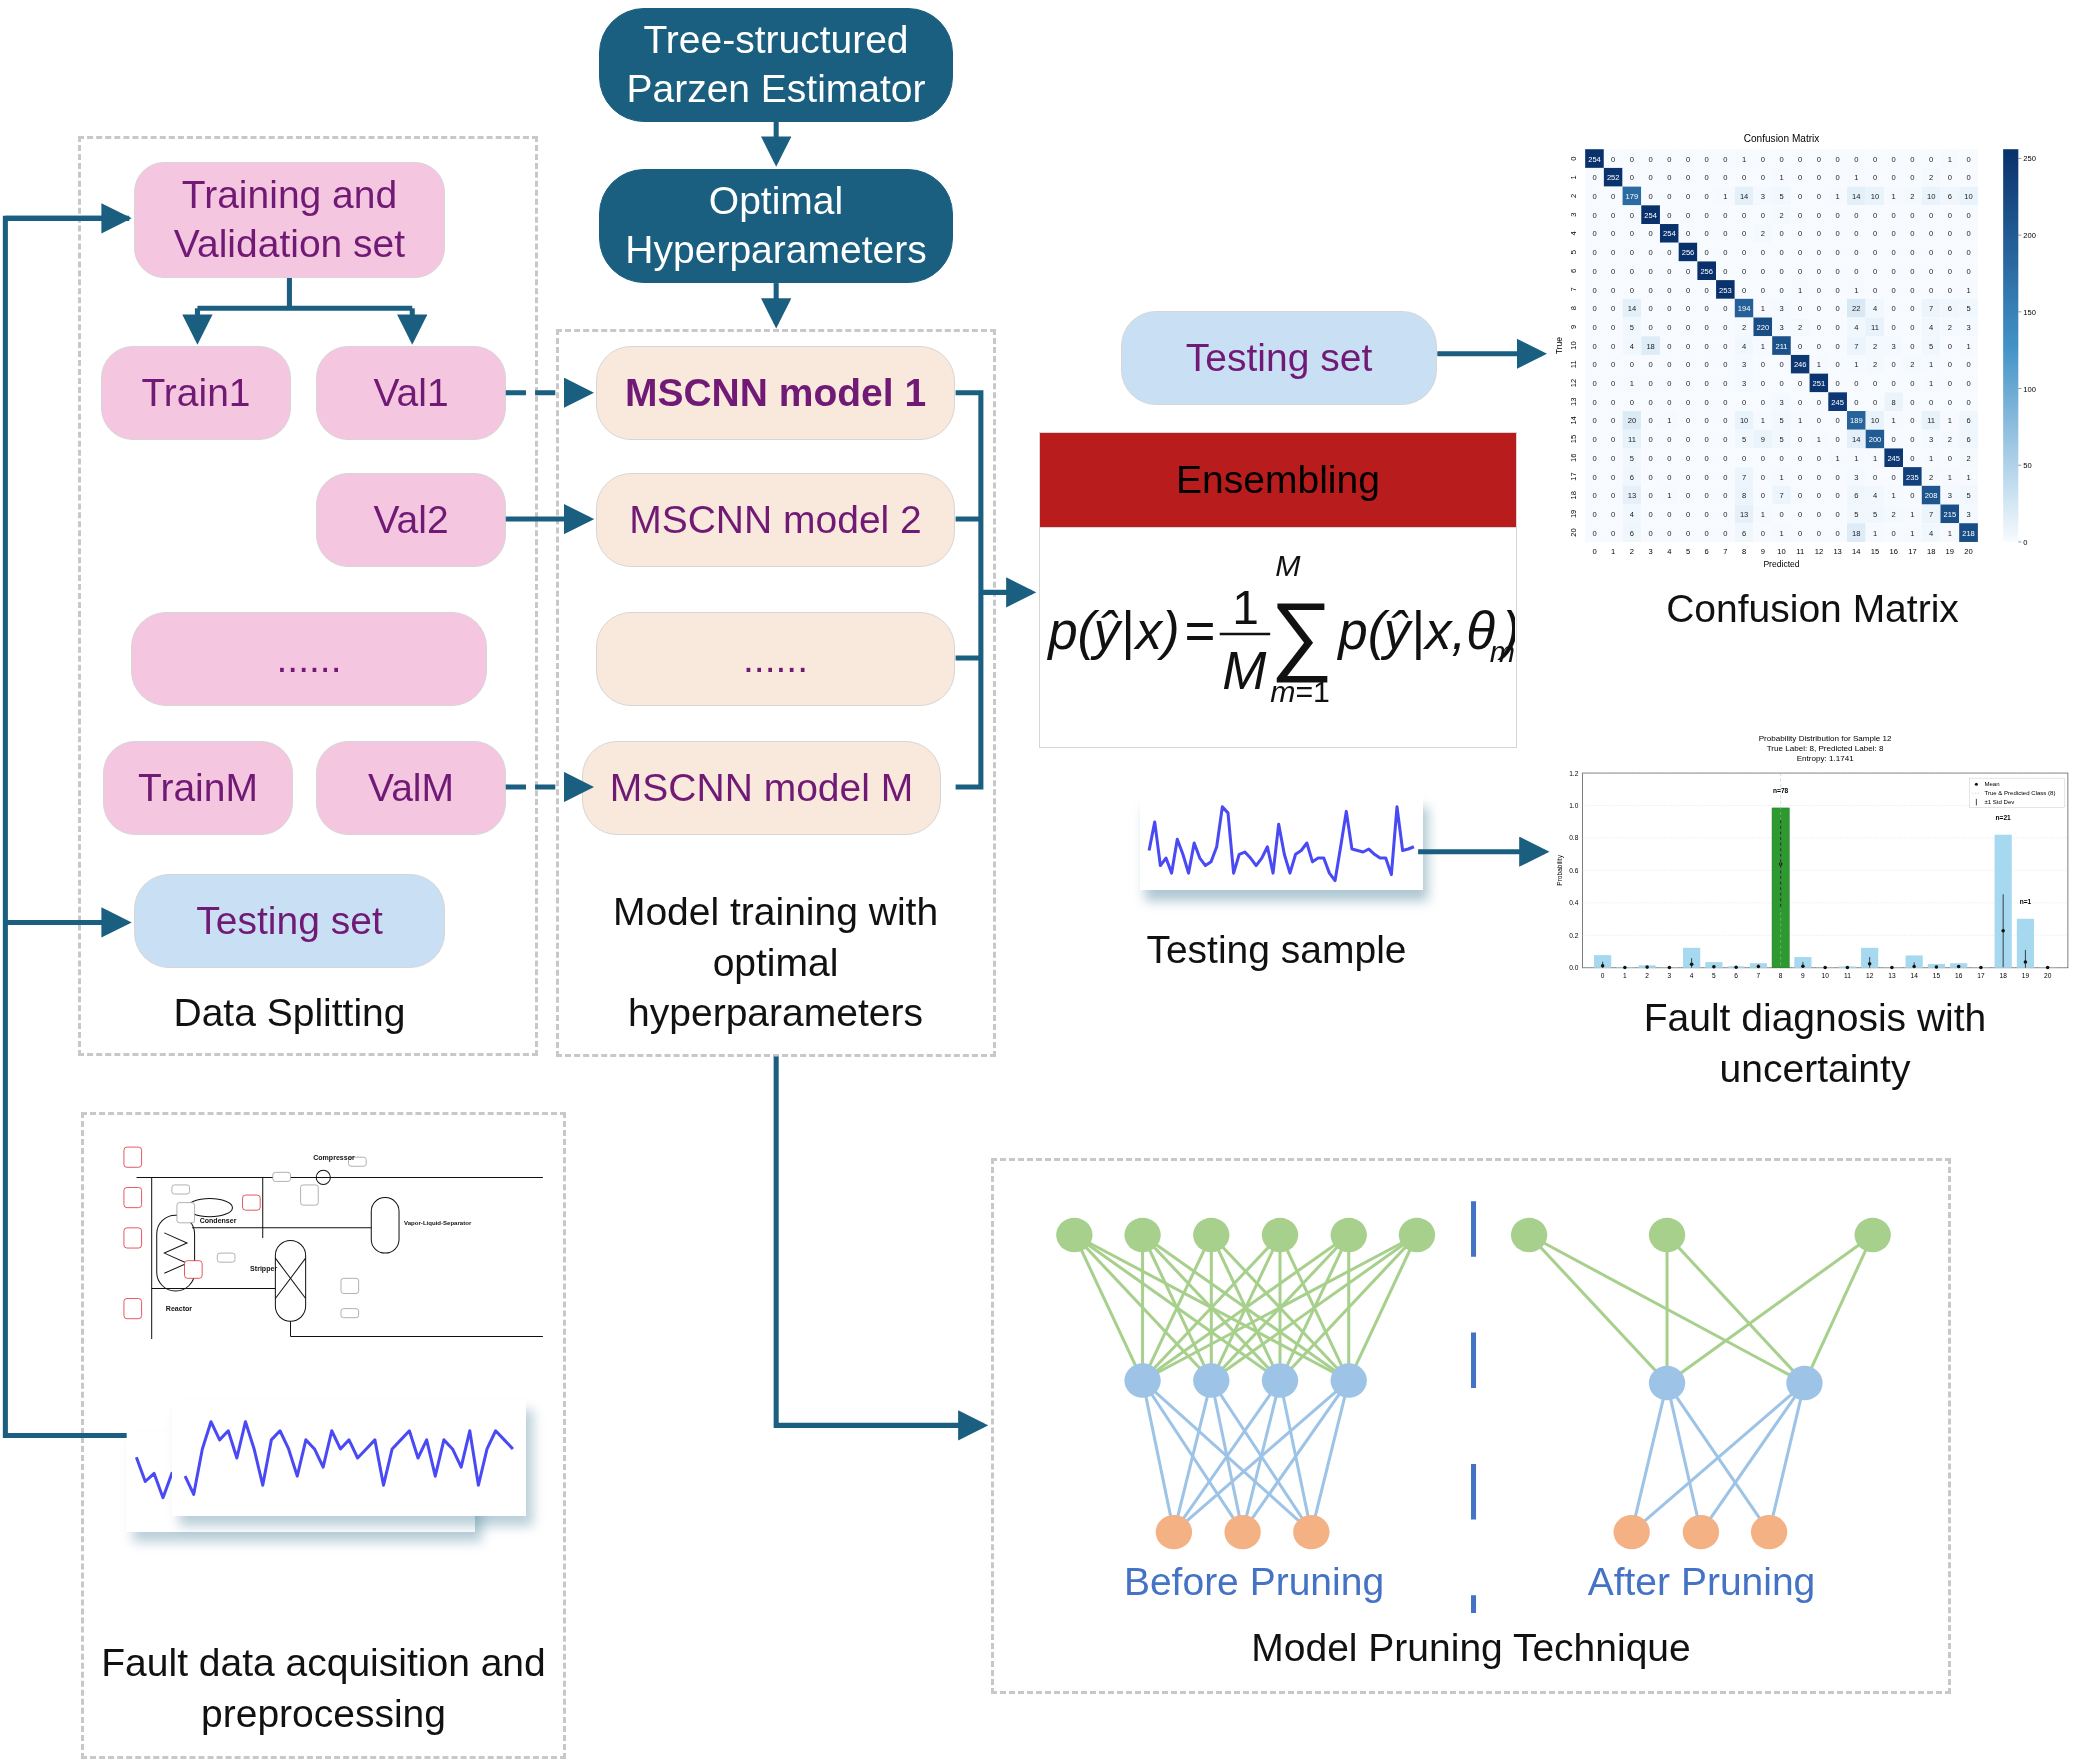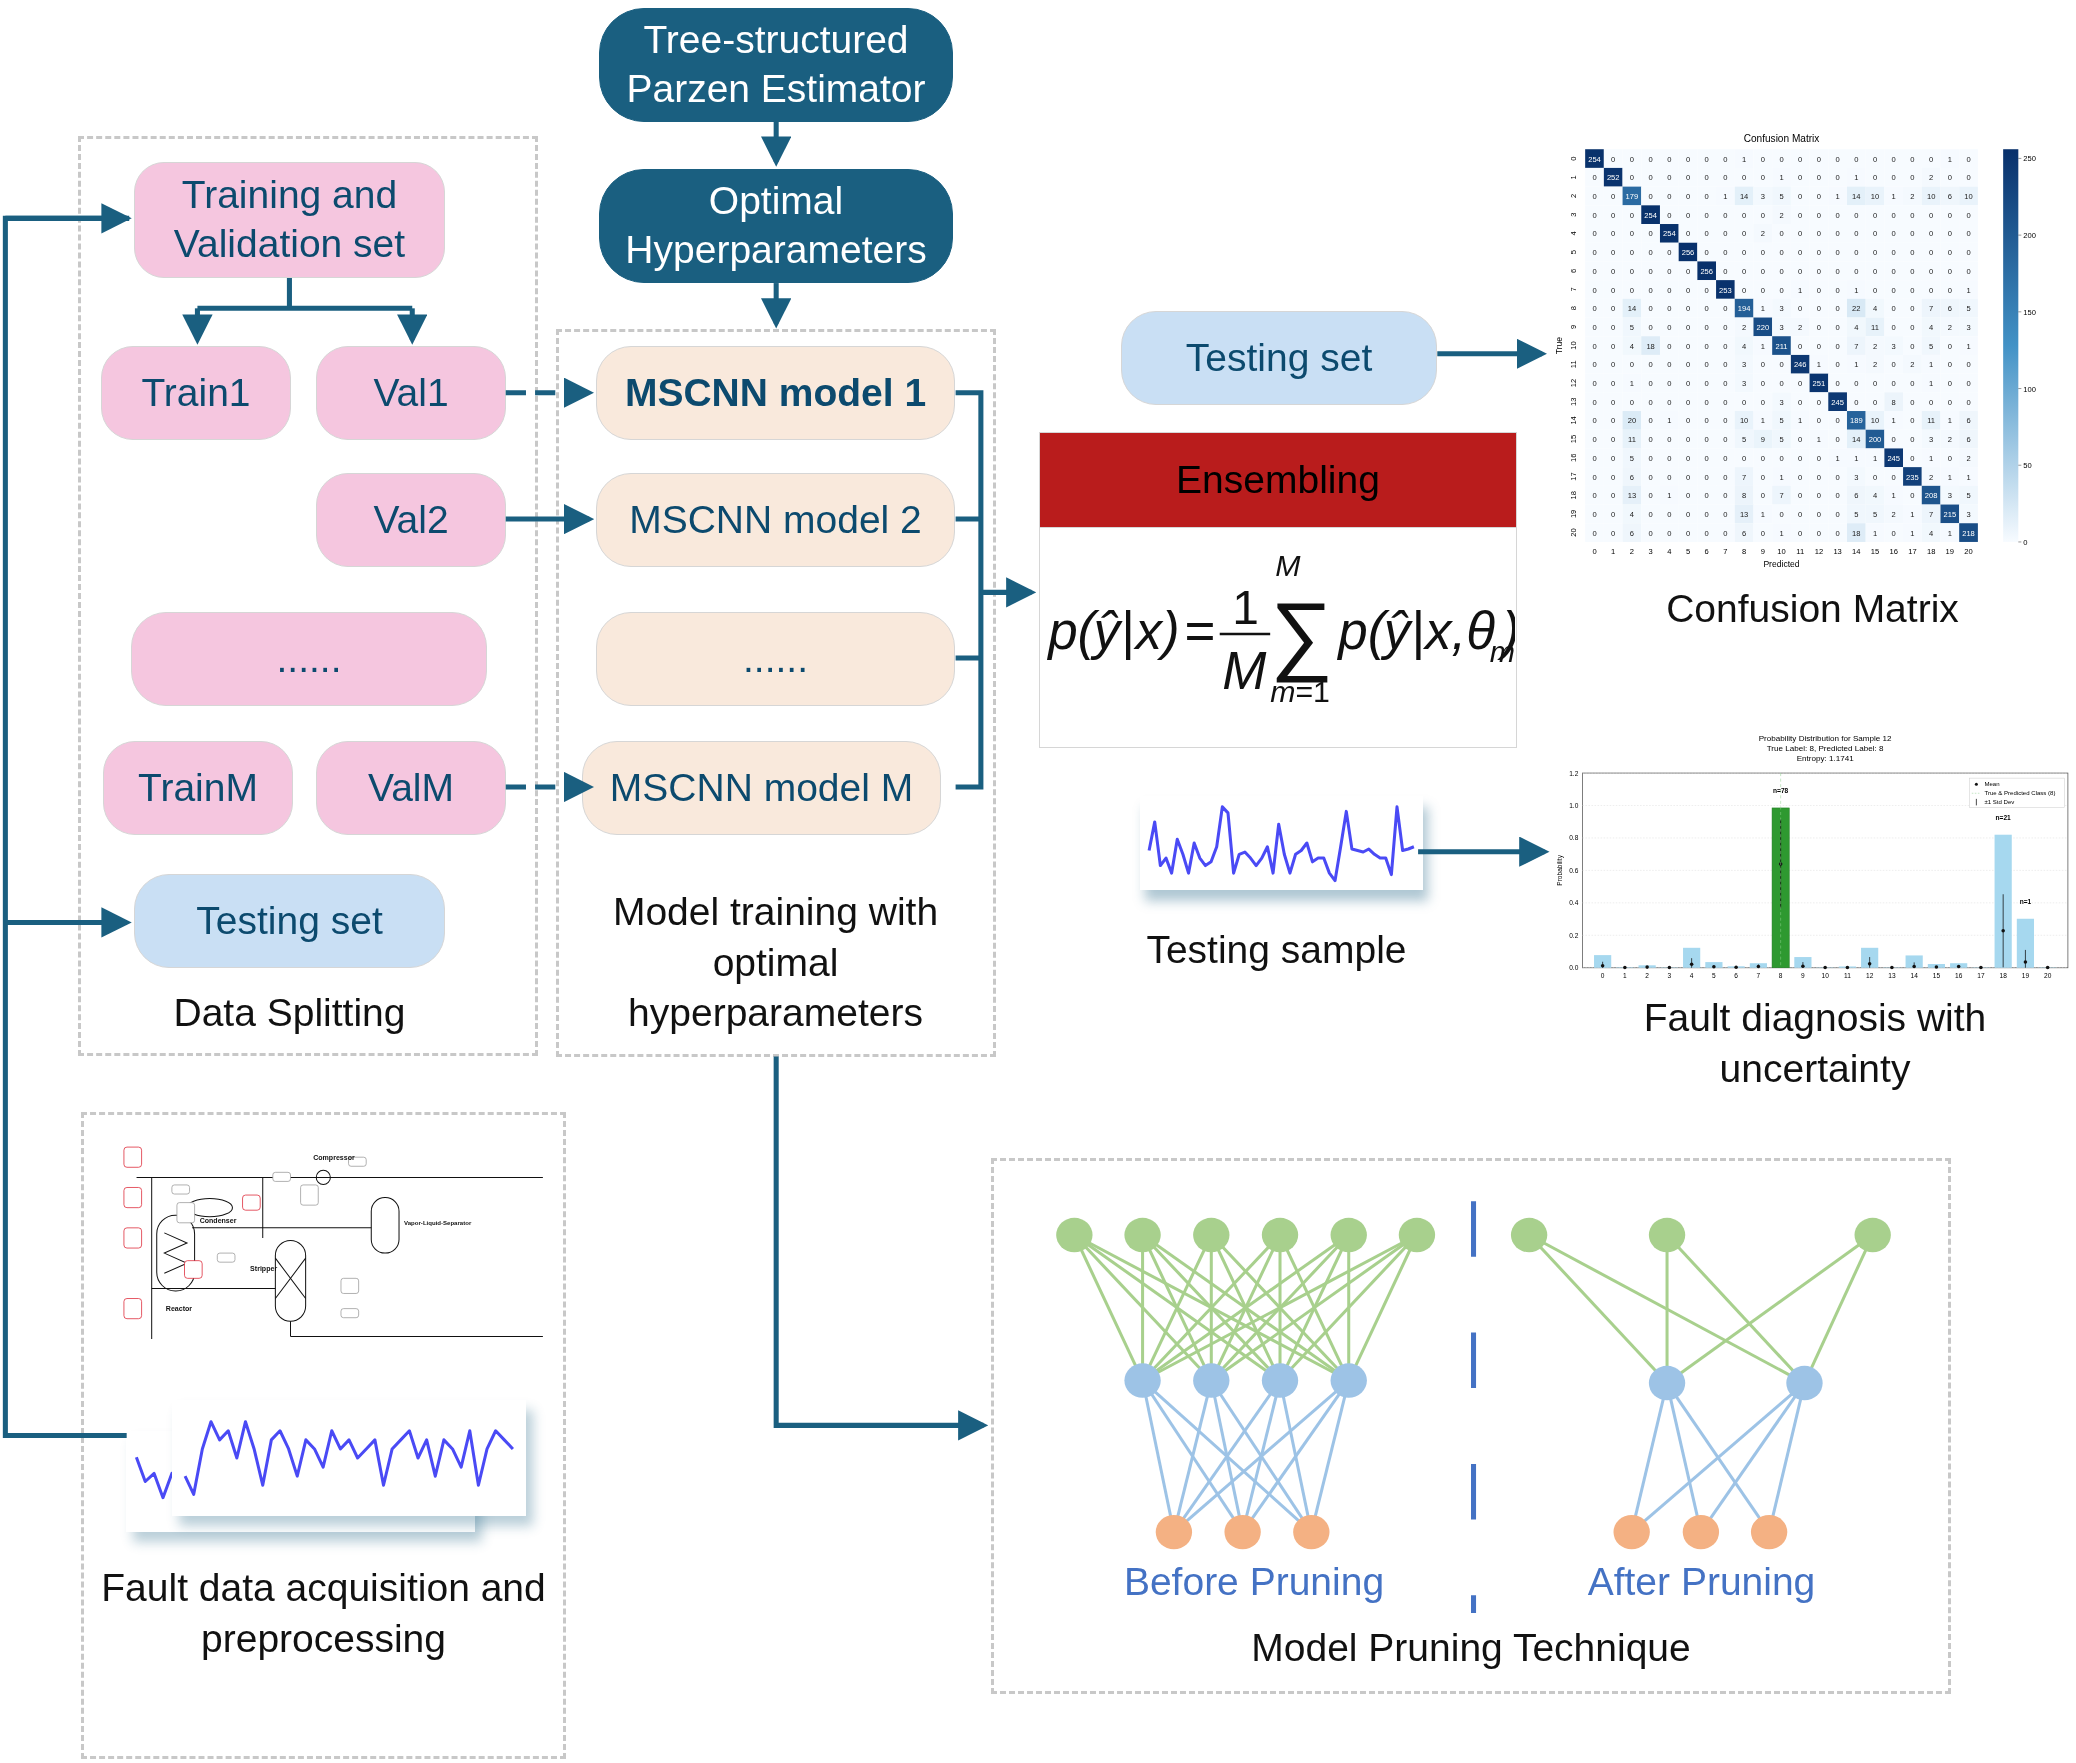--- a/index.html
+++ b/index.html
@@ -1,18 +1,18 @@
 <!DOCTYPE html>
 <html style="font-size:8px"><head>
 <meta charset="utf-8">
 <style>
   html,body{margin:0;padding:0;background:#fff;}
   body{width:2077px;height:1763px;position:relative;overflow:hidden;font-family:"Liberation Sans",sans-serif;}
   #stage{position:absolute;left:0;top:0;width:2077px;height:1440px;}
-  .box{position:absolute;display:flex;align-items:center;justify-content:center;text-align:center;color:#0c4a6e;font-size:39px;line-height:1.25;box-sizing:border-box;border:1.5px solid #d6d6d6;}
+  .box{position:absolute;display:flex;align-items:center;justify-content:center;text-align:center;color:#701a75;font-size:39px;line-height:1.25;box-sizing:border-box;border:1.5px solid #d6d6d6;}
   .pink{background:#f5c6df;border-radius:32px;}
   .peach{background:#f9e9dc;border-radius:35px;}
   .blue{background:#c9dff4;border-radius:35px;}
   .navy{background:#1a5f80;border-radius:45px;color:#fff;border-color:#1a5f80;}
   .caption{position:absolute;text-align:center;color:#111;font-size:39px;line-height:1.3;}
   .dash{position:absolute;border:3px dashed #c8c8c8;box-sizing:border-box;}
   svg text{font-family:"Liberation Sans",sans-serif;}
 </style>
 </head>
 <body>
@@ -1240,21 +1240,21 @@
   <div style="position:absolute;left:126px;top:1431px;width:349px;height:101px;background:#fff;box-shadow:7px 10px 11px rgba(26,95,128,0.3);">
     <svg id="trace-back" width="349" height="101" viewBox="0 0 690 200">
         <polyline points="20,51.99999999999999 37.567567567567565,100 55.13513513513514,84 72.70270270270271,132 90.27027027027027,84 107.83783783783784,100 125.4054054054054,84 142.97297297297297,148 160.54054054054055,84 178.1081081081081,132 195.67567567567568,84 213.24324324324326,100 230.8108108108108,164 248.3783783783784,100 265.94594594594594,84 283.5135135135135,148 301.0810810810811,68 318.64864864864865,100 336.2162162162162,132 353.7837837837838,84 371.35135135135135,116 388.9189189189189,100 406.4864864864865,84 424.05405405405406,100 441.6216216216216,132 459.18918918918916,84 476.7567567567568,100 494.3243243243243,164 511.8918918918919,100 529.4594594594595,132 547.027027027027,100 564.5945945945946,84 582.1621621621622,164 599.7297297297297,116 617.2972972972973,100 634.8648648648649,100 652.4324324324324,84 670,51.99999999999999" fill="none" stroke="#4a4af5" stroke-width="6" stroke-linejoin="round"></polyline>
       </svg>
   </div>
   <div style="position:absolute;left:172px;top:1400px;width:354px;height:116px;background:#fff;box-shadow:7px 10px 11px rgba(26,95,128,0.3);">
     <svg id="trace-front" width="354" height="116" viewBox="0 0 700 230">
         <polyline points="25,151 42.10526315789474,187 59.21052631578947,97 76.31578947368422,43 93.42105263157895,79 110.52631578947368,60.99999999999999 127.63157894736842,115 144.73684210526318,43 161.8421052631579,97 178.94736842105263,169 196.05263157894737,79 213.1578947368421,60.99999999999999 230.26315789473685,97 247.3684210526316,151 264.47368421052636,79 281.57894736842104,97 298.6842105263158,133 315.7894736842105,60.99999999999999 332.89473684210526,97 350,79 367.10526315789474,115 384.2105263157895,97 401.3157894736842,79 418.42105263157896,169 435.5263157894737,97 452.63157894736844,79 469.7368421052632,60.99999999999999 486.8421052631579,115 503.94736842105266,79 521.0526315789473,151 538.1578947368421,79 555.2631578947369,97 572.3684210526316,133 589.4736842105264,60.99999999999999 606.578947368421,169 623.6842105263158,97 640.7894736842105,60.99999999999999 657.8947368421053,79 675,97" fill="none" stroke="#4a4af5" stroke-width="6" stroke-linejoin="round"></polyline>
       </svg>
   </div>
-  <div class="caption" style="left:86px;top:1563px;width:475px;">
+  <div class="caption" style="left:86px;top:1638px;width:475px;">
     <div>Fault data acquisition and</div>
     <div>preprocessing</div>
   </div>
 
   <svg id="prune-svg" style="position:absolute;left:991px;top:1158px;" width="960" height="536" viewBox="0 0 1900 1060">
       <line x1="165" y1="152" x2="300" y2="440" stroke="#a8d08d" stroke-width="6"></line>
       <line x1="165" y1="152" x2="436" y2="440" stroke="#a8d08d" stroke-width="6"></line>
       <line x1="165" y1="152" x2="572" y2="440" stroke="#a8d08d" stroke-width="6"></line>
       <line x1="165" y1="152" x2="708" y2="440" stroke="#a8d08d" stroke-width="6"></line>
       <line x1="300" y1="152" x2="300" y2="440" stroke="#a8d08d" stroke-width="6"></line>

